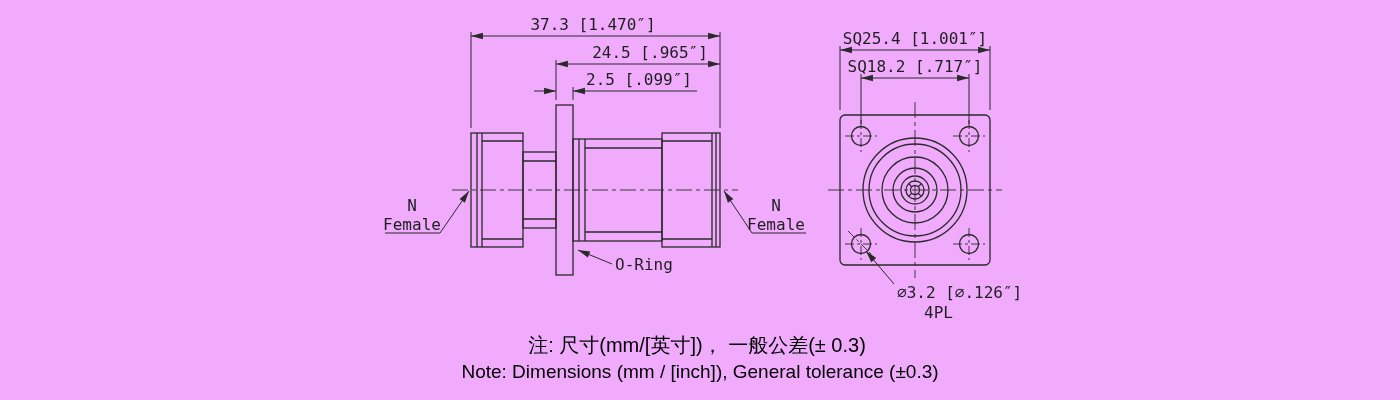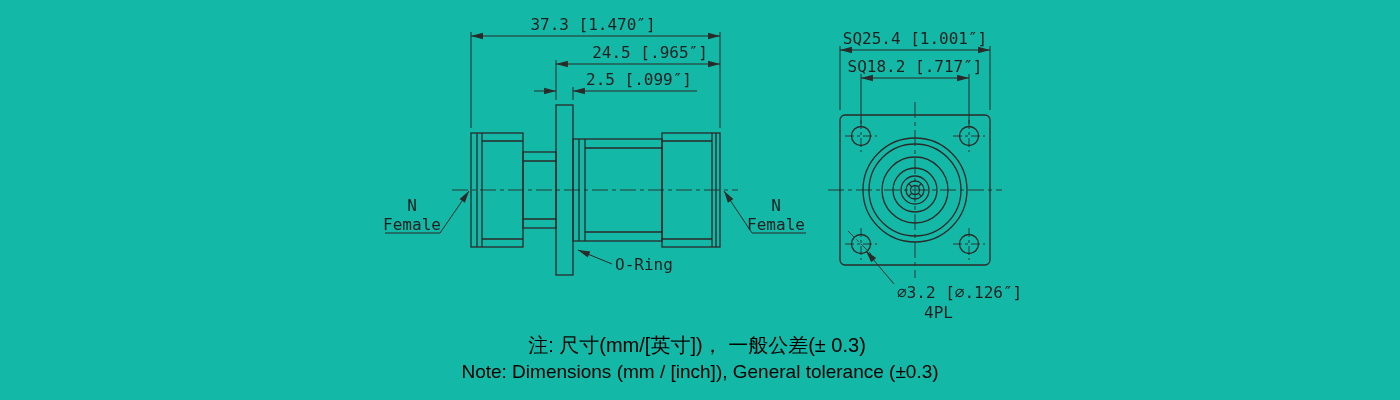--- a/index.html
+++ b/index.html
@@ -4,21 +4,21 @@
 <style>
   html, body {
     margin: 0;
     padding: 0;
     background: #ffffff;
   }
   .canvas {
     position: relative;
     width: 1400px;
     height: 400px;
-    background: #14b8a6;
+    background: #f0abfc;
     overflow: hidden;
     font-family: "Liberation Sans", sans-serif;
   }
   svg { display: block; }
   .outline { fill: none; stroke: #2a2a2a; stroke-width: 1.3; }
   .thin    { fill: none; stroke: #2a2a2a; stroke-width: 1; }
   .cl      { fill: none; stroke: #2a2a2a; stroke-width: 0.9; stroke-dasharray: 16 4 4 4; }
   .clsmall { fill: none; stroke: #2a2a2a; stroke-width: 0.9; stroke-dasharray: 9 3 3 3; }
   .dim {
     font-family: "DejaVu Sans Mono", monospace;

